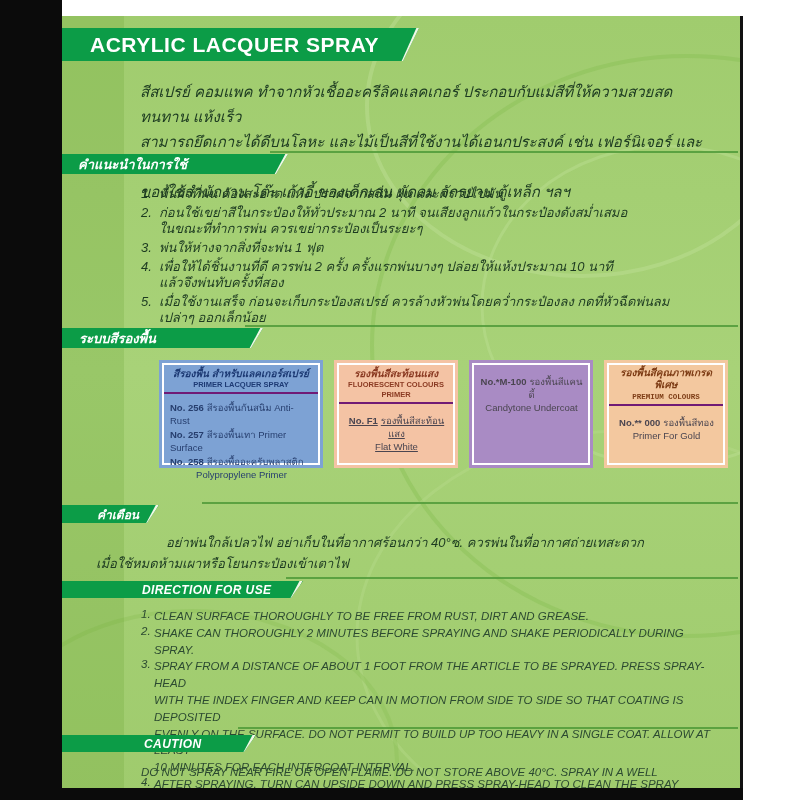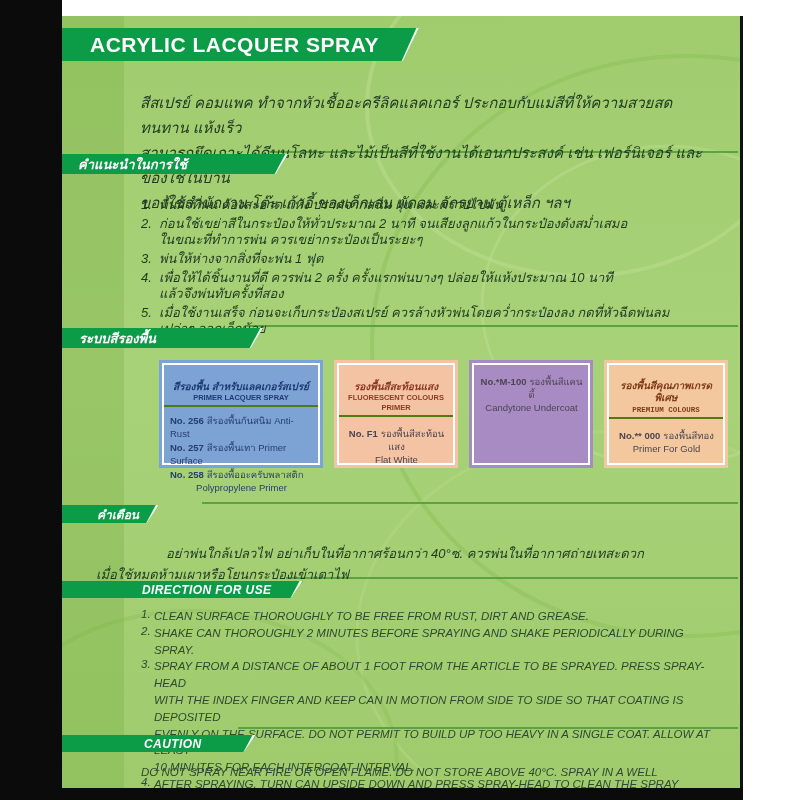--- a/index.html
+++ b/index.html
@@ -28,53 +28,53 @@
   .b-dir    { top:565px; height:17px; width:241px; padding-left:80px; font-size:12px; font-style:italic; letter-spacing:0.4px; }
   .b-caution{ top:719px; height:17px; width:194px; padding-left:82px; font-size:12px; font-style:italic; letter-spacing:0.4px; }
 
   .rule { position:absolute; height:2px; right:2px; background:#4f9a38; opacity:0.85; }
   .r1 { top:135px; left:208px; }
   .r2 { top:309px; left:183px; }
   .r3 { top:486px; left:140px; }
   .r4 { top:561px; left:224px; }
   .r5 { top:711px; left:176px; }
 
-  .thai-text { color:#1d3b21; font-style:italic;margin-top:11px; }
+  .thai-text { color:#1d3b21; font-style:italic; }
   .en-text { color:#2c4a31; font-style:italic; }
 
   .intro { position:absolute; left:78px; top:63px; width:580px; font-size:15px; line-height:25px; }
 
   .list { position:absolute; }
   .usage-list { left:79px; top:170px; width:580px; font-size:13px; }
   .li { display:flex; margin-bottom:3px; }
   .li .num { width:18px; flex:none; }
   .li .lines { flex:1; }
   .usage-list .ln { display:block; line-height:16px; }
 
   .cards { position:absolute; left:97px; top:344px; display:flex; gap:11px; }
   .card { height:108px; padding:3px; }
   .card-inner { height:100%; border:2px solid #ffffff; display:flex; flex-direction:column; }
-  .card-head { text-align:center; padding:16px 2px 2px; border-bottom:2px solid #4d7c0f; }
+  .card-head { text-align:center; padding:3px 2px 2px; border-bottom:2px solid #701a75; }
   .ch-thai { display:block; font-size:10px; font-weight:bold; font-style:italic; line-height:12px; }
   .ch-en { display:block; font-size:7.5px; font-weight:bold; line-height:10px; }
   .card-body { flex:1; padding:7px 5px 4px 6px; font-size:9.5px; line-height:13px; }
   .crow { margin-bottom:1px; }
   .crow .cno { font-weight:bold; margin-right:3px; }
   .crow .c2 { display:block; text-align:center; }
   .card.c0 { width:164px; background:#7da2d4; }
   .card.c1 { width:124px; background:#f4c3a4; }
   .card.c2 { width:124px; background:#a98bc4; }
   .card.c3 { width:124px; background:#f3c89f; }
   .c0 .card-head { color:#1d3a74; }
   .c1 .card-head { color:#8a3a22; }
   .c2 .card-head { color:#5c2150; }
   .c3 .card-head { color:#7e3d16;font-family:Liberation Mono, monospace; }
   .c0 .card-body { color:#263e6e; }
   .c1 .card-body, .c2 .card-body, .c3 .card-body { color:#4a4550; text-align:center; }
-  .c1 .card-body { padding-top:10px; }
+  .c1 .card-body { padding-top:10px;text-decoration:underline; }
   .c2 .card-body, .c3 .card-body { padding-top:10px; }
 
   .warn-text { position:absolute; left:34px; top:516px; width:620px; font-size:13px; line-height:21px; }
   .warn-text .wl1 { display:block; text-indent:70px; }
   .warn-text .wl2 { display:block; }
 
   .dir-list { left:79px; top:592px; width:585px; font-size:11.5px; }
   .dir-list .ln { display:block; line-height:16.8px; }
   .dir-list .li { margin-bottom:0; }
   .dir-list .li .num { width:13px; }

